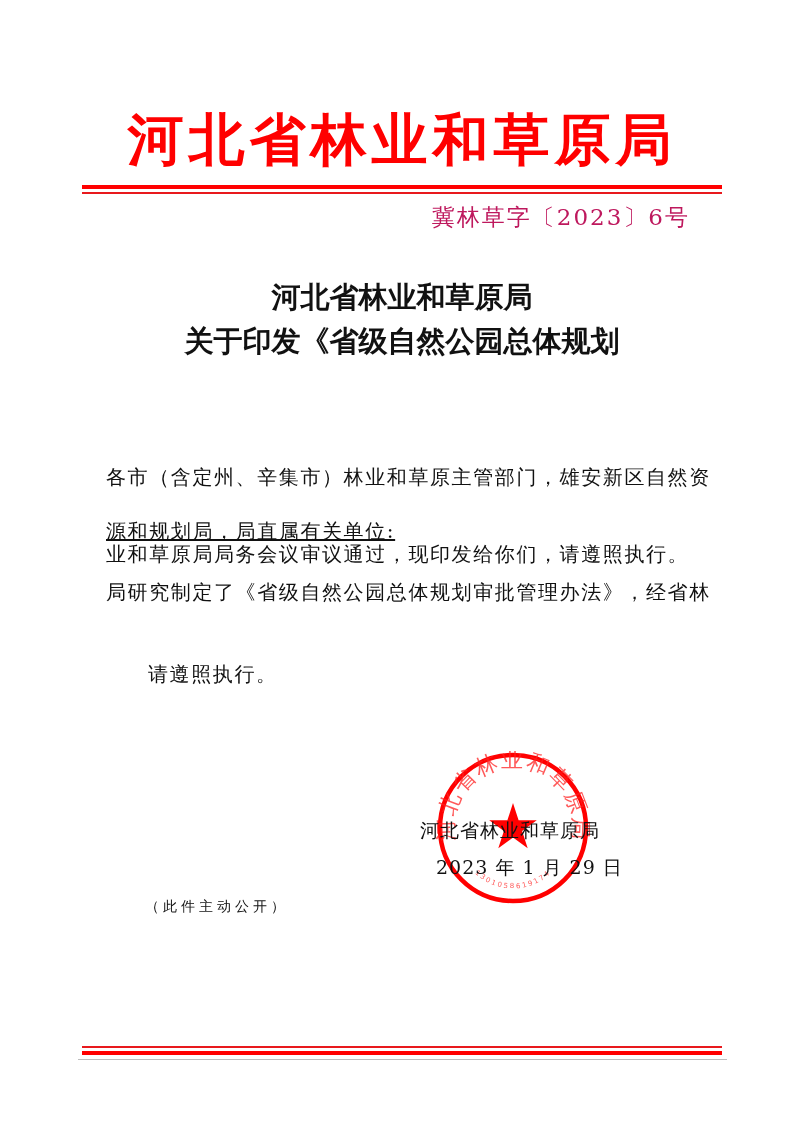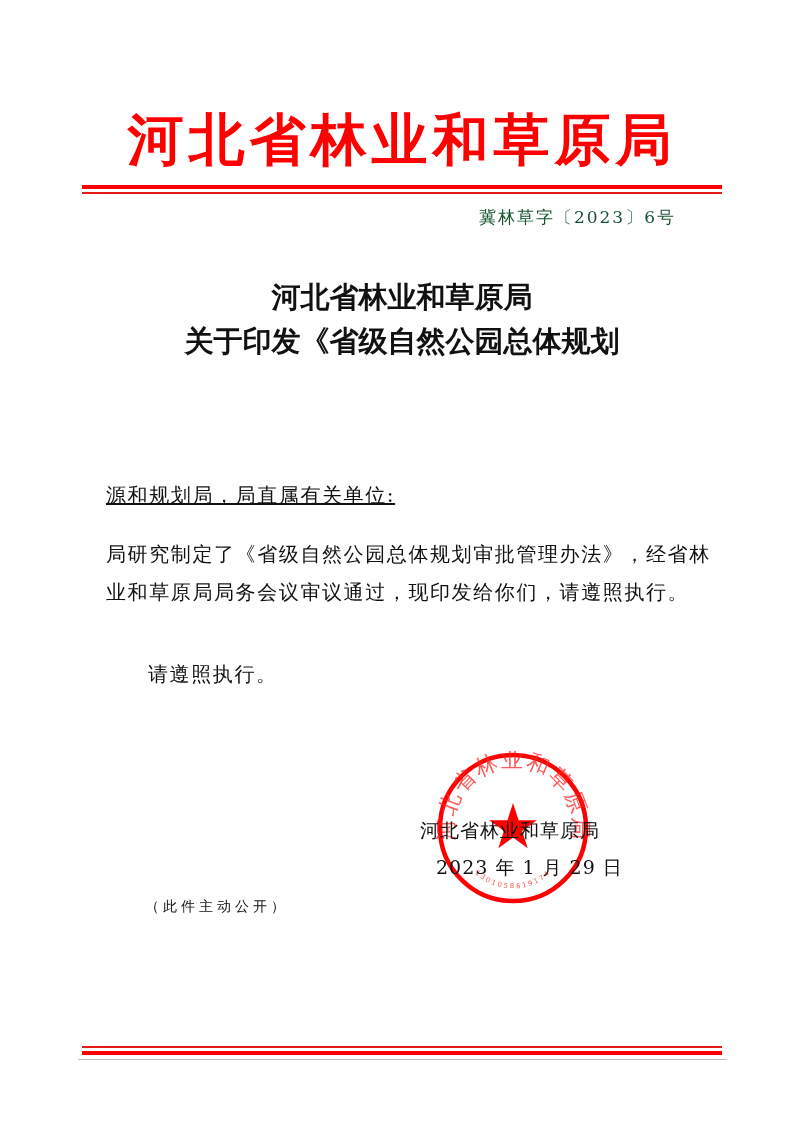--- a/index.html
+++ b/index.html
@@ -5,22 +5,22 @@
   html, body { margin: 0; padding: 0; background: #ffffff; }
   body { width: 800px; height: 1131px; position: relative; overflow: hidden;
          font-family: "DejaVu Serif", "Liberation Serif", serif; color: #111; }
   .abs { position: absolute; }
   .red-header { left: 82px; top: 104px; width: 640px; text-align: center;
                 font-size: 56px; line-height: 70px; color: #ff0000; font-weight: bold;
                 letter-spacing: 5px; white-space: nowrap; font-family: "DejaVu Serif", serif; }
   .rule-thick { background: #ff0000; }
   .rule-thin { background: #e8191d; }
   .rule-gray { background: #bdbdbd; }
-  .doc-num { right: 124px; top: 204px; font-size: 17px; line-height: 26px; letter-spacing: 2px;
-             white-space: nowrap; color: #14532d; }
+  .doc-num { right: 110px; top: 204px; font-size: 23px; line-height: 26px; letter-spacing: 2px;
+             white-space: nowrap; color: #be185d; }
   .title { left: 82px; width: 640px; text-align: center; font-size: 29px; line-height: 44px;
            font-weight: bold; color: #111; white-space: nowrap; top: 275px; }
   .title div { height: 44px; }
   .para { left: 106px; width: 600px; font-size: 20px; line-height: 36px; color: #111;
           letter-spacing: 1.6px; white-space: nowrap; }
   .seal { left: 436px; top: 751px; width: 154px; height: 154px; }
   .sign { font-size: 19px; line-height: 30px; white-space: nowrap; color: #111; letter-spacing: 1px; }
 </style>
 </head>
 <body>
@@ -31,26 +31,27 @@
 <div class="abs rule-thin" style="left:82px; top:192px; width:640px; height:2px;"></div>
 
 <div class="abs doc-num">冀林草字〔2023〕6号</div>
 
 <div class="abs title">
   <div>河北省林业和草原局</div>
   <div>关于印发《省级自然公园总体规划</div>
 </div>
 
 <div class="abs para" style="top:459px;">
+  <div>各市（含定州、辛集市）林业和草原主管部门，雄安新区自然资</div>
   <div style="margin-top:18px;text-decoration:underline;">源和规划局，局直属有关单位:</div>
 </div>
 
 <div class="abs para" style="top:534px;">
+  <div style="margin-top:2px;">业和草原局局务会议审议通过，现印发给你们，请遵照执行。</div>
   <div style="margin-top:2px;">局研究制定了《省级自然公园总体规划审批管理办法》，经省林</div>
-  <div style="margin-top:2px;">业和草原局局务会议审议通过，现印发给你们，请遵照执行。</div>
 </div>
 
 <div class="abs para" style="top:656px; padding-left:42px;">请遵照执行。</div>
 
 <svg class="abs seal" viewBox="0 0 154 154" xmlns="http://www.w3.org/2000/svg">
   <defs>
     <path id="sealArc" d="M 22 100 A 60 60 0 1 1 132 100"></path>
     <path id="sealArcBottom" d="M 35 118 A 55 55 0 0 0 119 118"></path>
   </defs>
   <circle cx="77" cy="77" r="73" fill="none" stroke="#ff0000" stroke-width="4.5"></circle>

